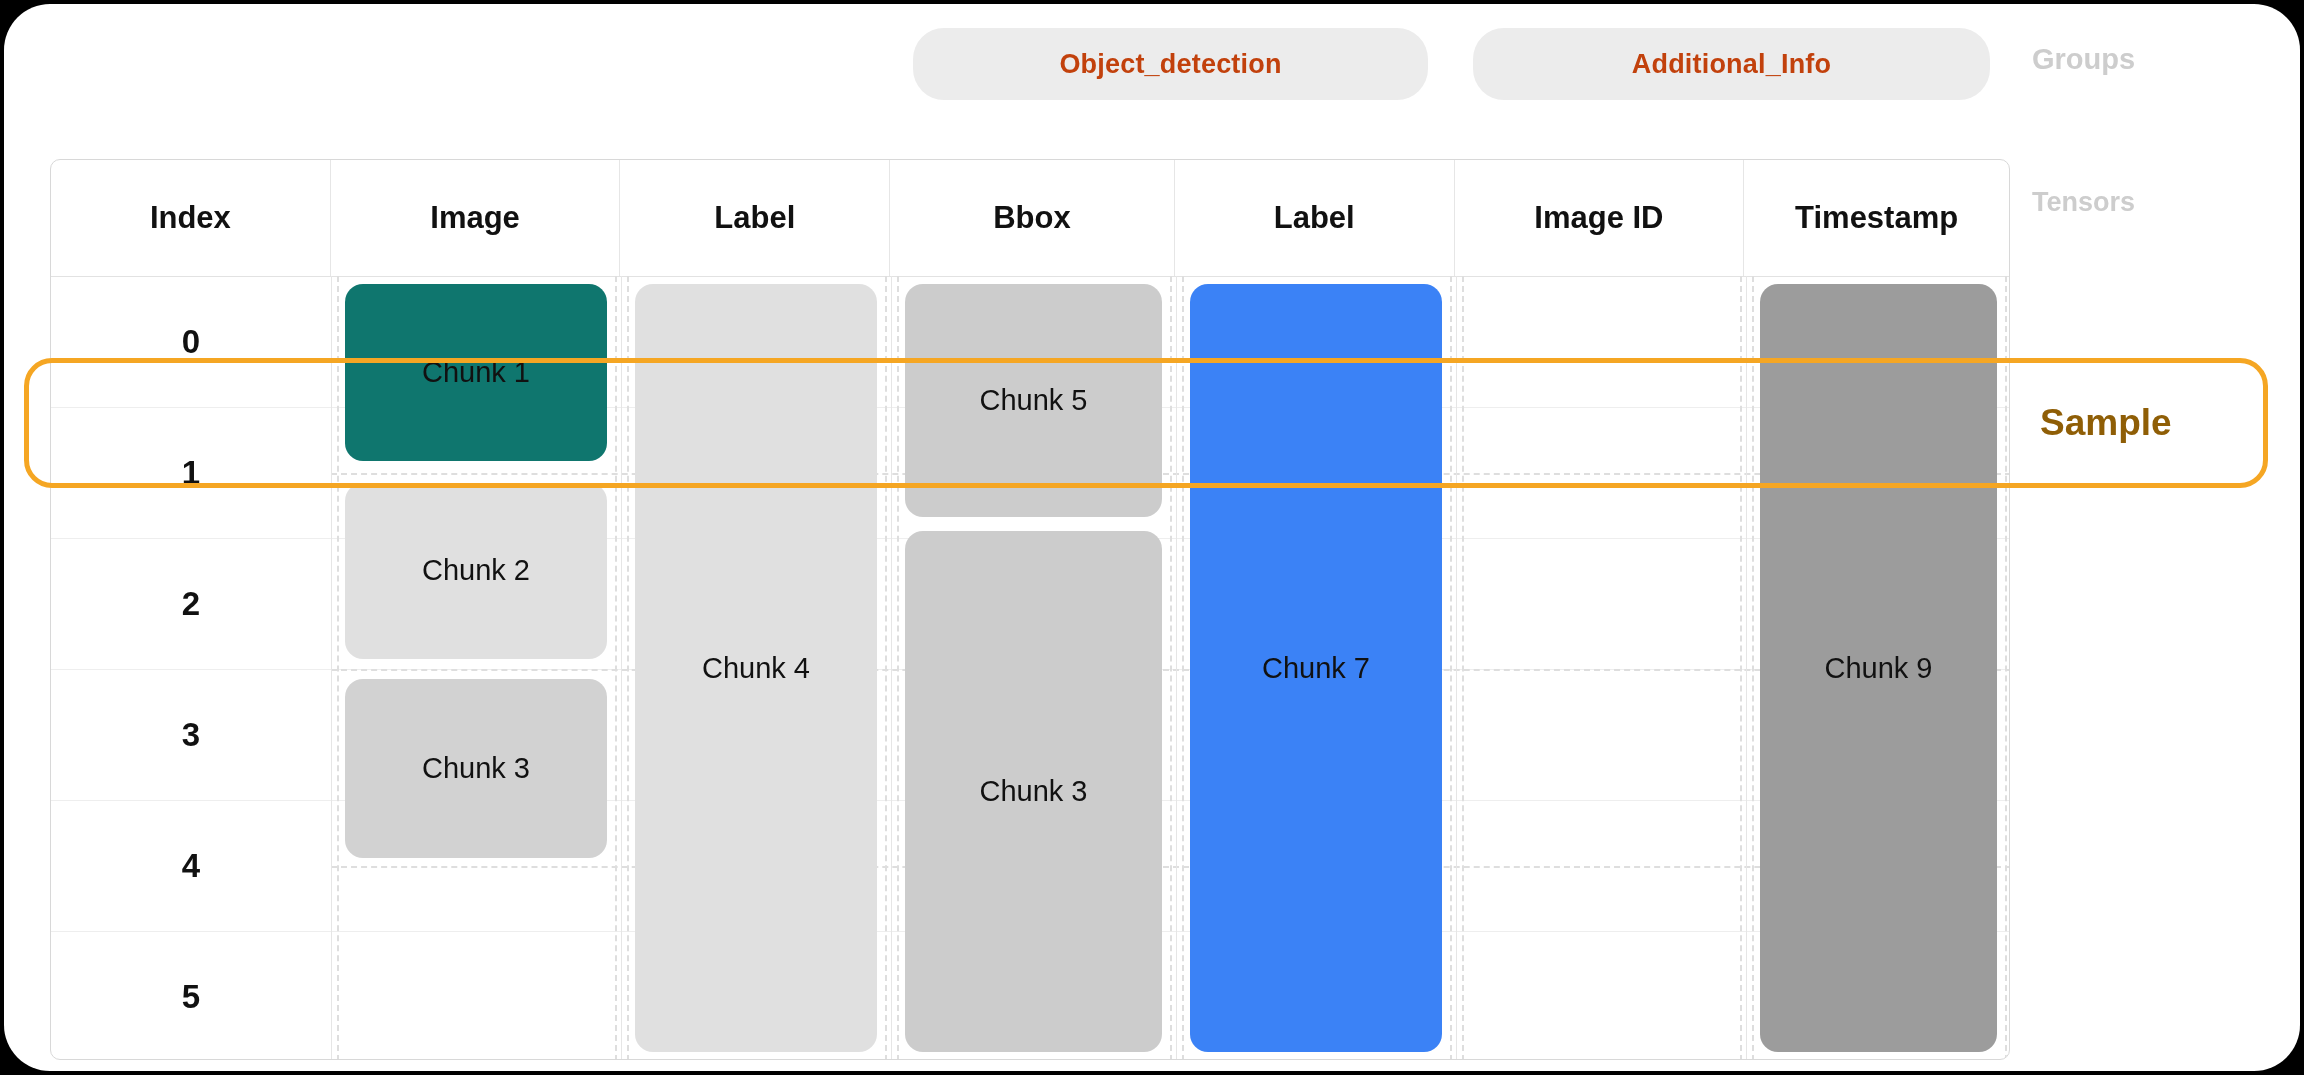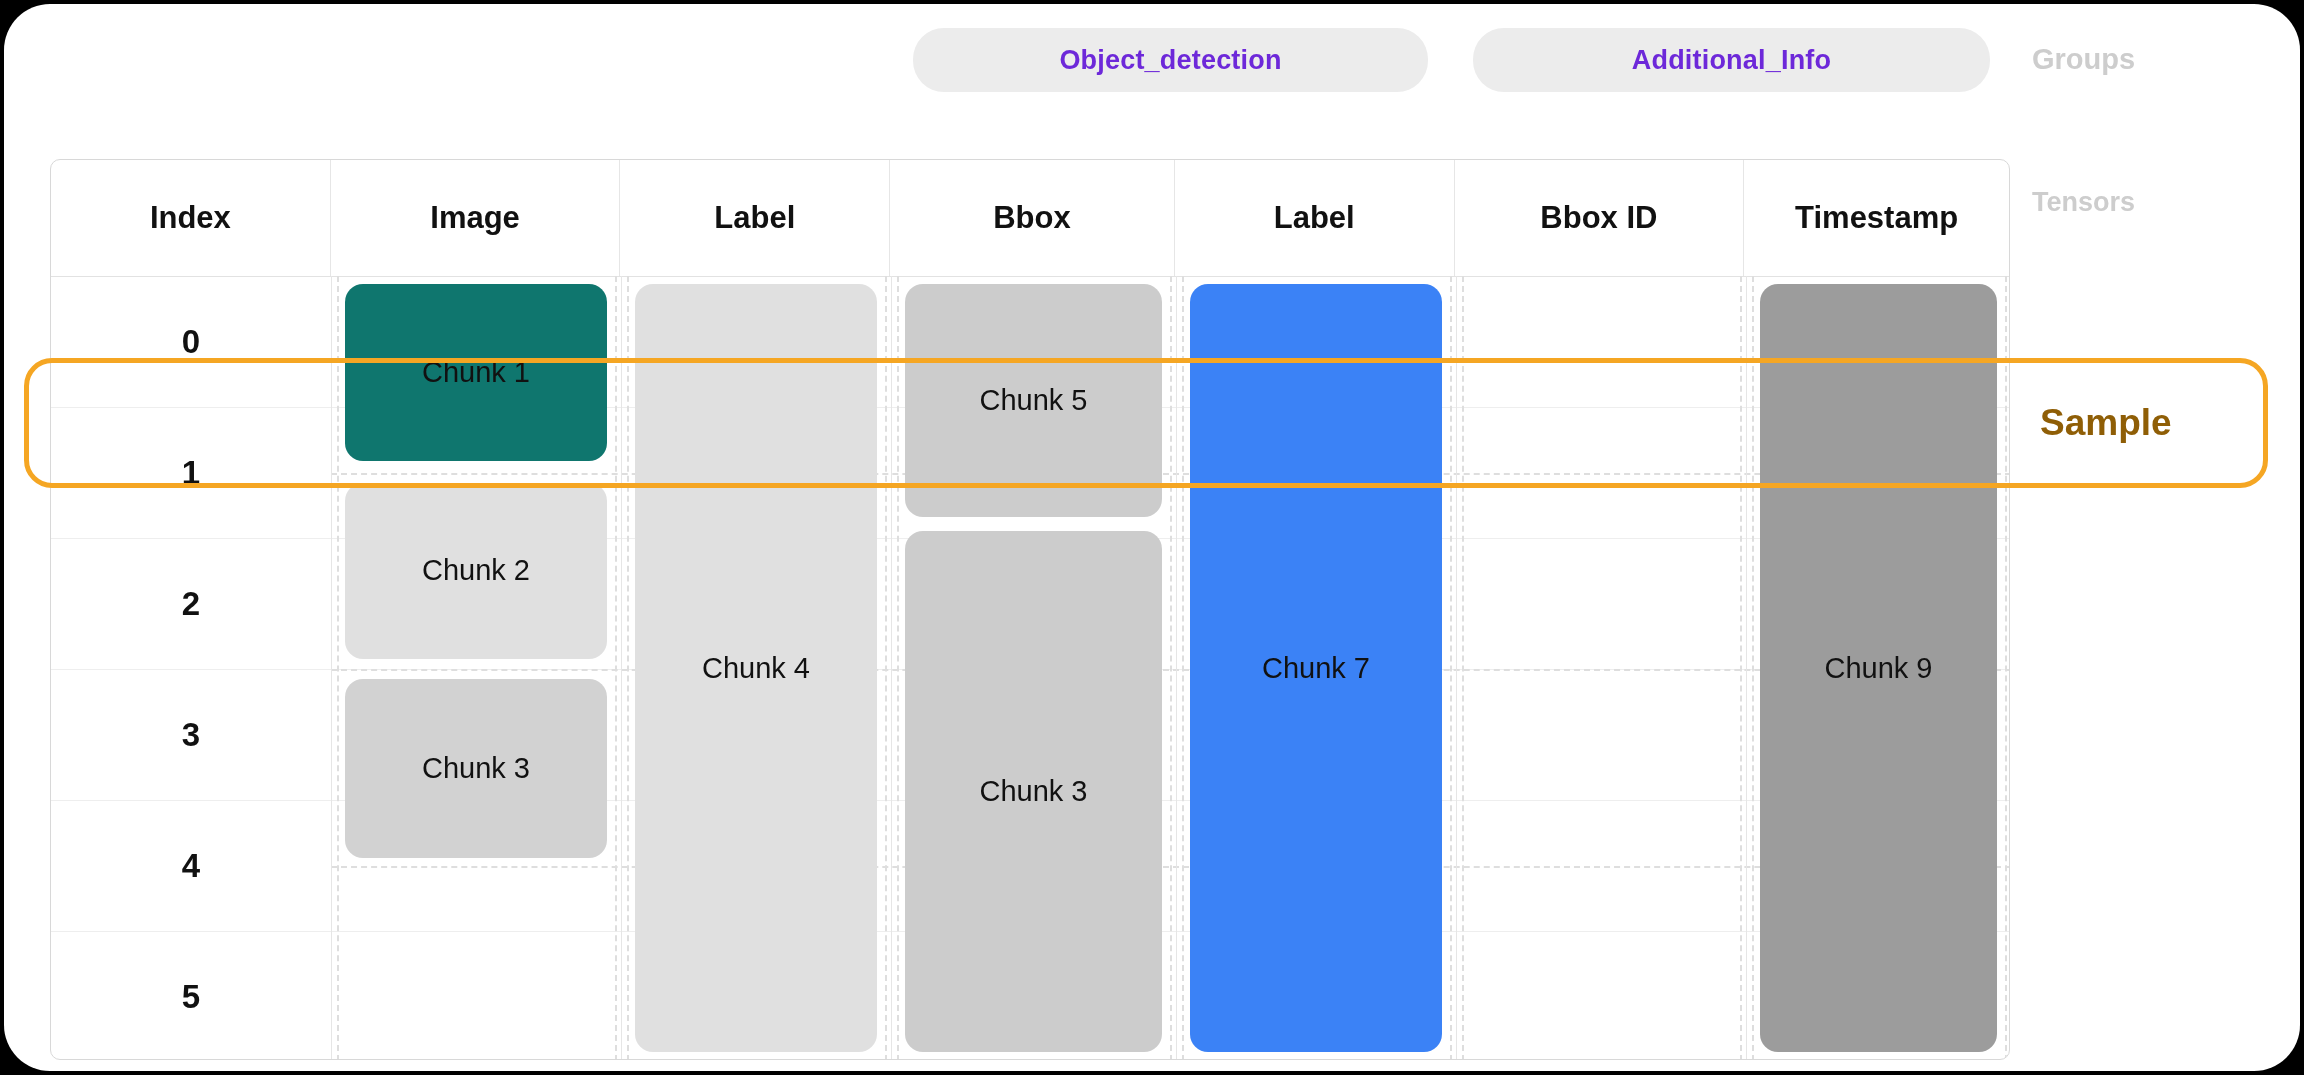--- a/index.html
+++ b/index.html
@@ -35,29 +35,29 @@
     position: absolute;
     left: 0;
     top: 28px;
     width: 2304px;
     height: 62px;
   }
 
   .group-pill {
     position: absolute;
     top: 0;
-    height: 64px;
+    height: 72px;
     background: #ececec;
     border-radius: 31px;
     display: flex;
     align-items: center;
     justify-content: center;
     font-size: 27px;
     font-weight: bold;
-    color: #6d28d9;
+    color: #c2410c;
     letter-spacing: .2px;
   }
   .group-pill.g0 { left: 913px;  width: 515px; }
   .group-pill.g1 { left: 1473px; width: 517px; }
 
   .groups-legend {
     position: absolute;
     left: 2032px;
     top: 0;
     width: 240px;
@@ -237,21 +237,21 @@
   <div class="tensors-legend">Tensors</div>
 
   <div class="table-card">
 
     <div class="thead" id="thead">
         <div class="th" style="width: 280px;">Index</div>
         <div class="th" style="width: 290px;">Image</div>
         <div class="th" style="width: 270px;">Label</div>
         <div class="th" style="width: 285px;">Bbox</div>
         <div class="th" style="width: 280px;">Label</div>
-        <div class="th" style="width: 290px;">Bbox ID</div>
+        <div class="th" style="width: 290px;">Image ID</div>
         <div class="th" style="width: 265px;">Timestamp</div>
       </div>
     <div class="thead-line"></div>
 
     <div class="tbody" id="tbody">
         <div class="hsep" style="top: 131px;"></div>
         <div class="hsep" style="top: 262px;"></div>
         <div class="hsep" style="top: 393px;"></div>
         <div class="hsep" style="top: 524px;"></div>
         <div class="hsep" style="top: 655px;"></div>

